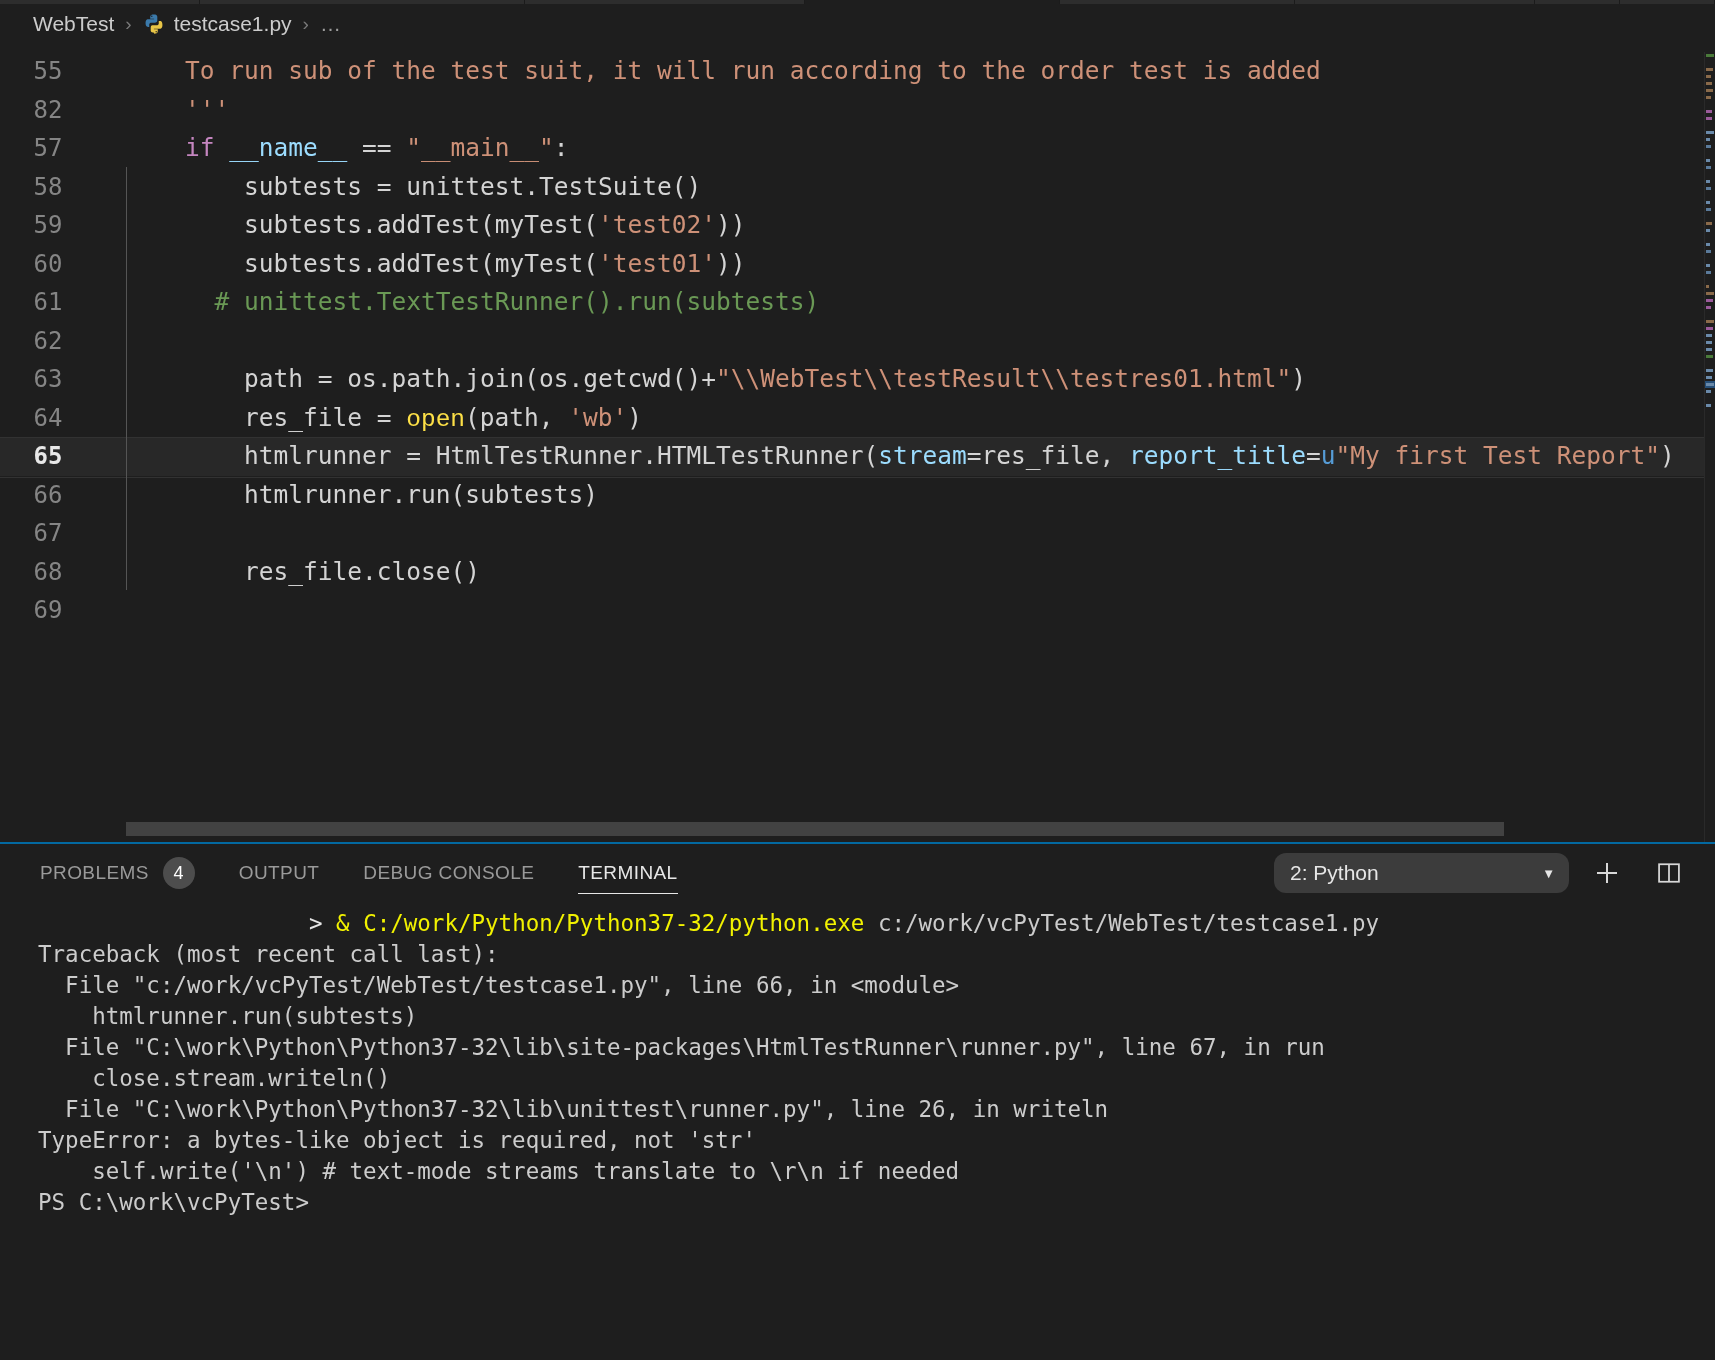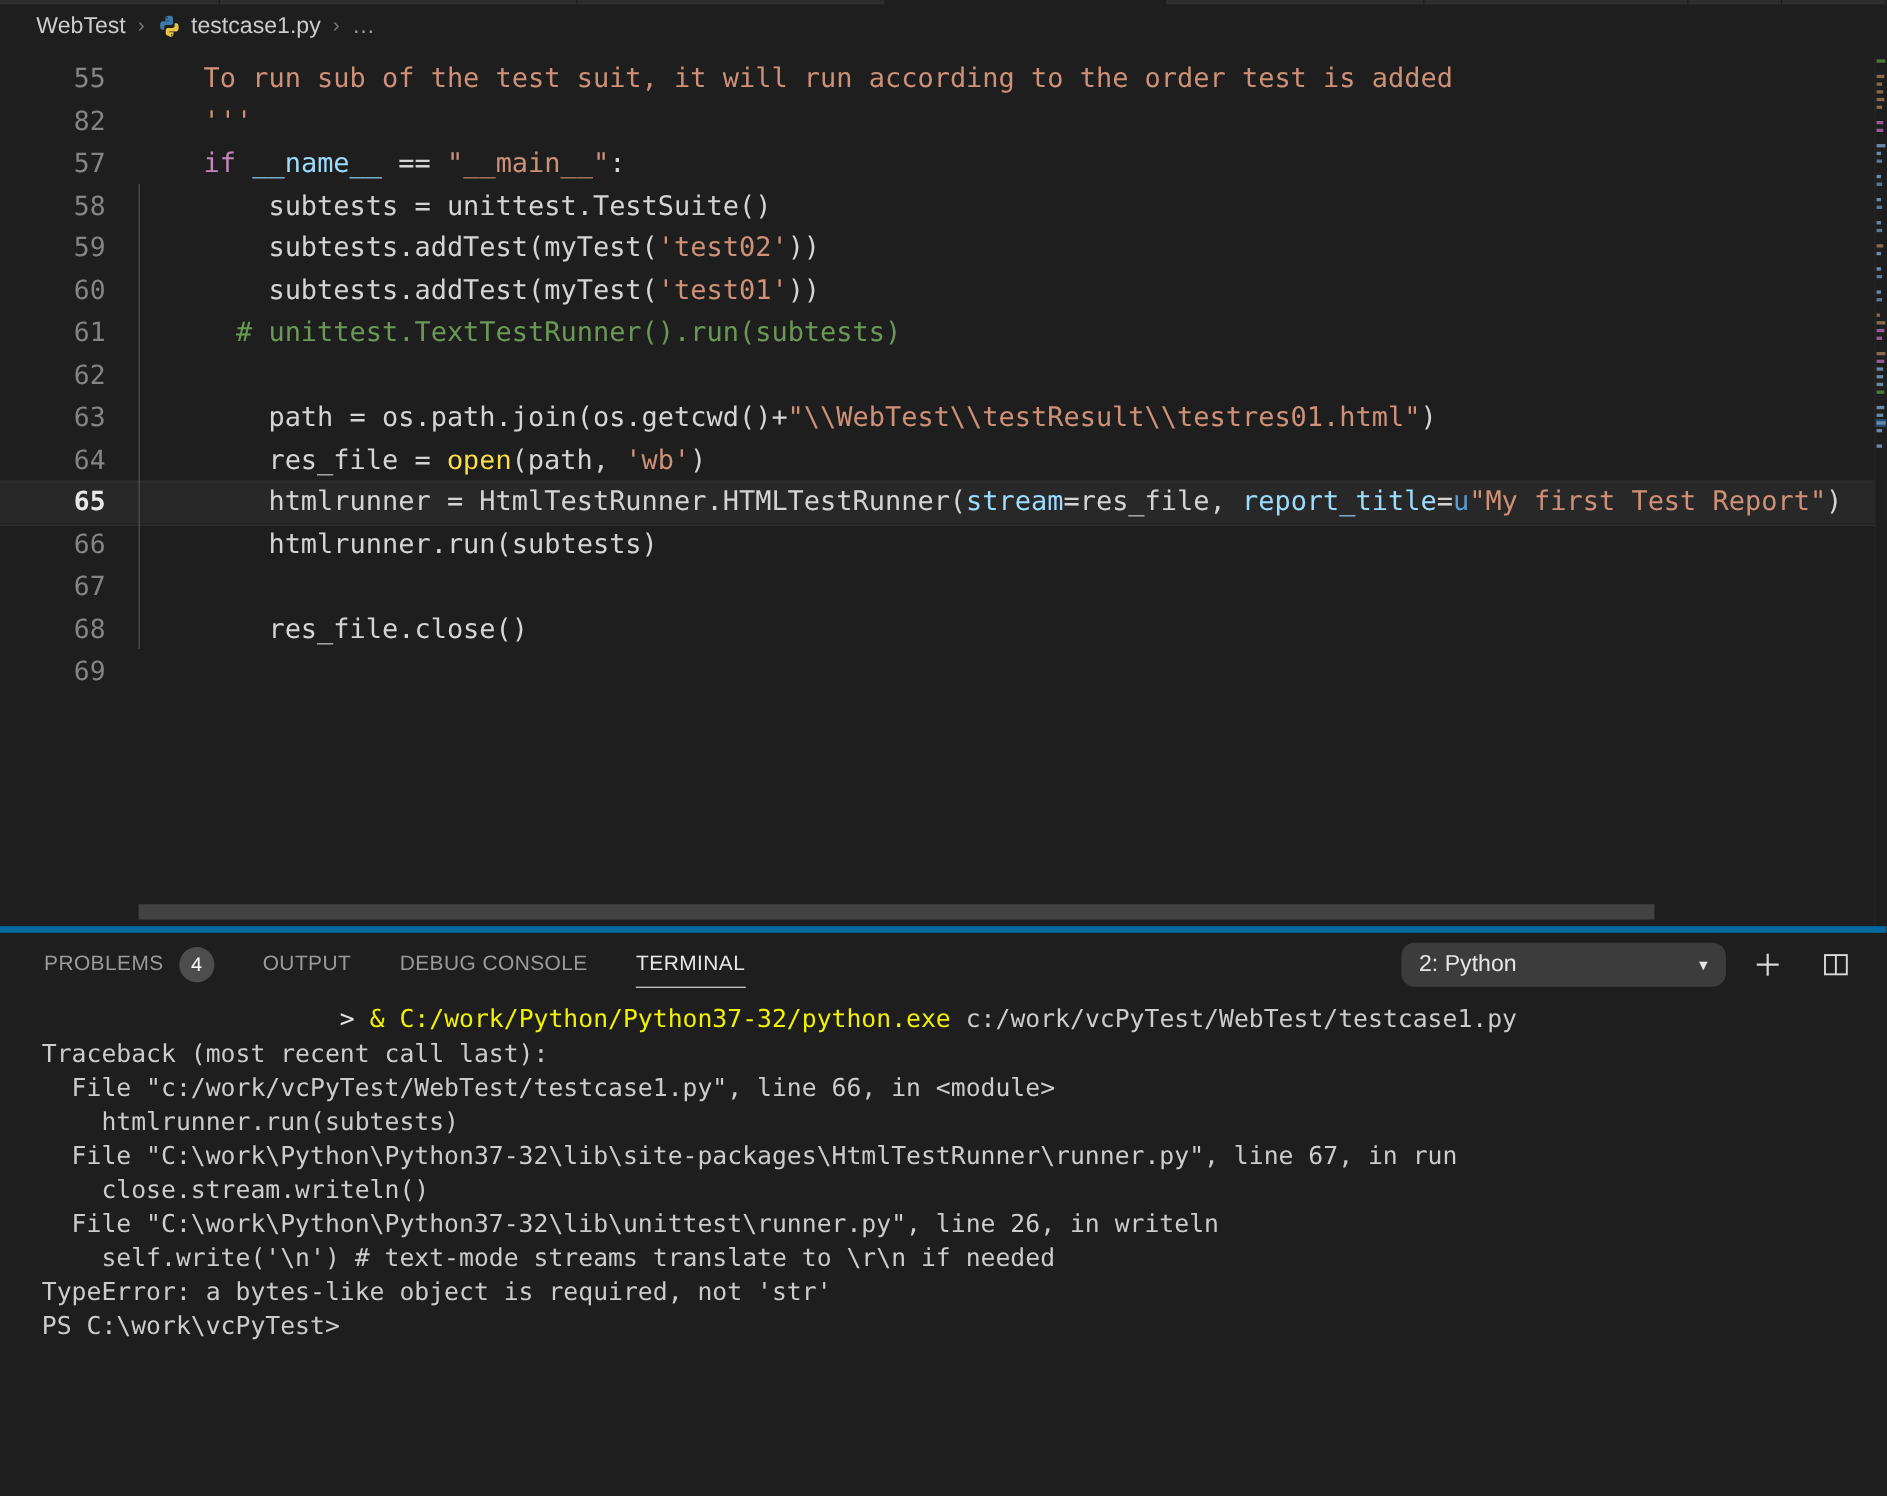--- a/index.html
+++ b/index.html
@@ -56,21 +56,21 @@
   }
   .code-line.active { background: #282828; }
   .code-line.active::after {
     content: ""; position: absolute; left: 0; right: 0; top: 0;
     border-top: 1px solid #323232; border-bottom: 1px solid #323232;
     height: 38.5px; pointer-events: none;
   }
   .ln {
     display: inline-block;
     width: 96px;
-    text-align: right;
+    text-align: center;
     color: #858585;
     font-size: 24px;
     padding-right: 0;
     user-select: none;
     font-family: "DejaVu Sans Mono", monospace;
   }
   .code-line.active .ln { color: #e8e8e8; font-weight: bold; }
   .codetext { display: inline-block; padding-left: 30px; }
 
   
@@ -113,21 +113,21 @@
     position: absolute; left: 126px; top: 822px;
     width: 1378px; height: 14px;
     background: #424242;
   }
 
   
   #panel {
     position: absolute; left: 0; top: 842px;
     width: 1715px; height: 518px;
     background: #1e1e1e;
-    border-top: 6px solid #0369a1;
+    border-top: 2px solid #0369a1;
   }
   #panel-tabs {
     position: relative;
     height: 58px;
     display: flex; align-items: center;
     padding-left: 40px;
     font-family: "Liberation Sans", sans-serif;
   }
   .ptab {
     position: relative;
@@ -416,17 +416,17 @@
   </div>
 
   <div id="terminal">
       <div class="term-line"><span class="c-grey">                    </span><span class="c-white">&gt; </span><span class="c-yellow">&amp; </span><span class="c-yellow">C:/work/Python/Python37-32/python.exe</span><span class="c-grey"> c:/work/vcPyTest/WebTest/testcase1.py</span></div>
       <div class="term-line"><span class="c-grey">Traceback (most recent call last):</span></div>
       <div class="term-line"><span class="c-grey">  File "c:/work/vcPyTest/WebTest/testcase1.py", line 66, in &lt;module&gt;</span></div>
       <div class="term-line"><span class="c-grey">    htmlrunner.run(subtests)</span></div>
       <div class="term-line"><span class="c-grey">  File "C:\work\Python\Python37-32\lib\site-packages\HtmlTestRunner\runner.py", line 67, in run</span></div>
       <div class="term-line"><span class="c-grey">    close.stream.writeln()</span></div>
       <div class="term-line"><span class="c-grey">  File "C:\work\Python\Python37-32\lib\unittest\runner.py", line 26, in writeln</span></div>
+      <div class="term-line"><span class="c-grey">TypeError: a bytes-like object is required, not 'str'</span></div>
       <div class="term-line"><span class="c-grey">    self.write('\n') # text-mode streams translate to \r\n if needed</span></div>
-      <div class="term-line"><span class="c-grey">TypeError: a bytes-like object is required, not 'str'</span></div>
       <div class="term-line"><span class="c-grey">PS C:\work\vcPyTest&gt;</span></div>
     </div>
 </div>
 
 </body></html>

